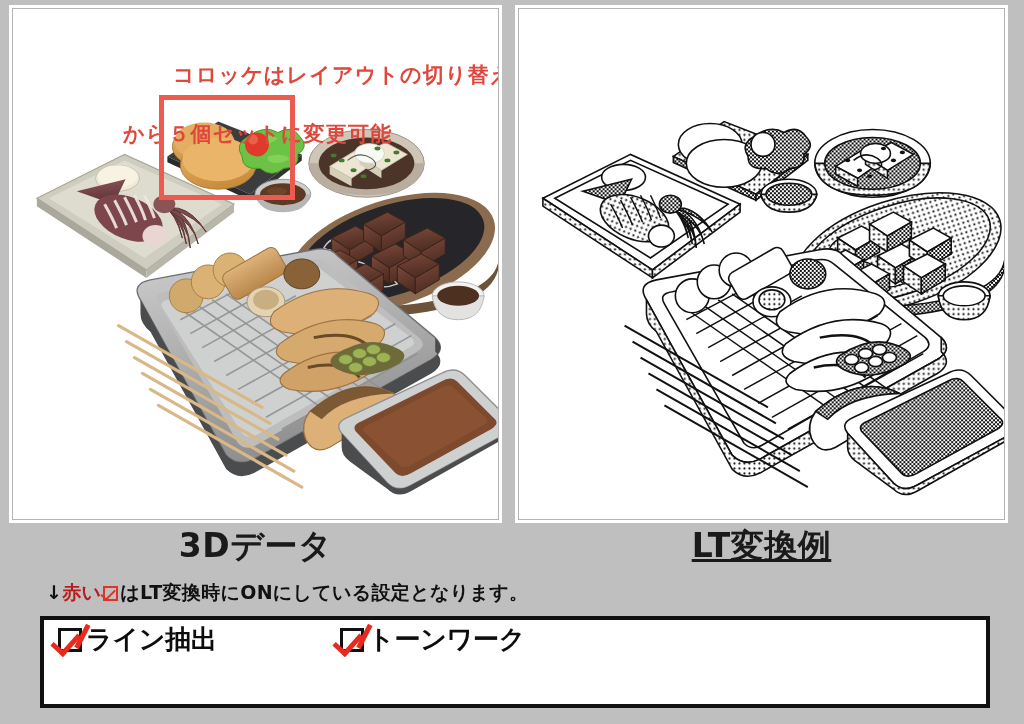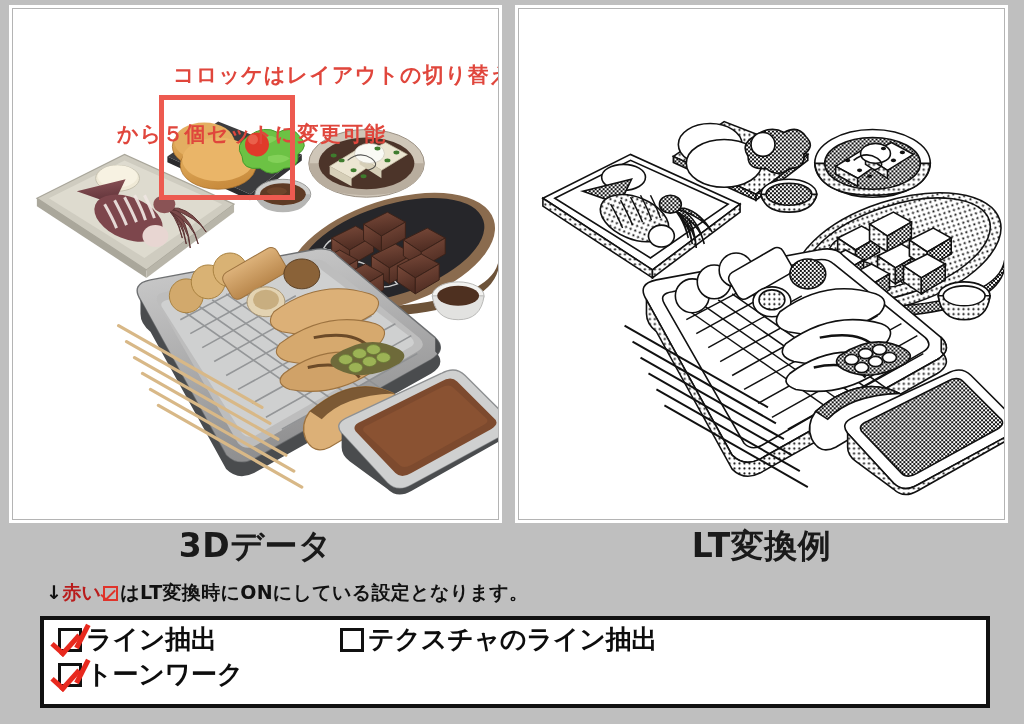--- a/index.html
+++ b/index.html
@@ -29,39 +29,39 @@
   .anno-text {
     position: absolute; left: 92px; top: 22px;
     color: #e0463c;
     font-size: 21px;
     font-weight: 700;
     line-height: 1.42;
     letter-spacing: 1.2px;
     white-space: pre;
     font-family: "DejaVu Sans", "Liberation Sans", sans-serif;
   }
-  .anno-text .l2 { display: block; margin-left: 12px; }
+  .anno-text .l2 { display: block; margin-left: 18px; }
 
   
   .hl-box {
     position: absolute; left: 146px; top: 86px; width: 136px; height: 105px;
     border: 5px solid #ed5a50;
     background: transparent;
   }
 
   
   .captions { position: absolute; left: 12px; top: 524px; width: 1000px; height: 48px; }
   .caption {
     position: absolute; top: 0; width: 487px; text-align: center;
     font-size: 33px; font-weight: 700; color: #1a1a1a;
     font-family: "DejaVu Sans", "Liberation Sans", sans-serif;
     letter-spacing: 0.5px;
   }
   .caption-left  { left: 0px; text-align: center; }
-  .caption-right { left: 506px; }
+  .caption-right { left: 506px; text-decoration: underline; }
 
   
   .note {
     position: absolute; left: 46px; top: 580px;
     font-size: 19px; font-weight: 700; color: #111;
     font-family: "DejaVu Sans", "Liberation Sans", sans-serif;
     letter-spacing: 0.3px;
     white-space: nowrap;
   }
   .note .red { color: #b91c1c; }
@@ -544,23 +544,19 @@
     <span>↓</span><span class="red">赤い</span><span class="redbox"></span><span>はLT変換時にONにしている設定となります。</span>
   </div>
 
   <div class="settings-box">
     <div class="settings-grid">
       <div class="opt">
         <span class="cb checked"></span>
         <span class="opt-label">ライン抽出</span>
       </div>
       <div class="opt">
-        <span class="cb"></span>
-        <span class="opt-label">テクスチャのライン抽出</span>
-      </div>
-      <div class="opt">
         <span class="cb checked"></span>
         <span class="opt-label">トーンワーク</span>
       </div>
     </div>
   </div>
 
 </div>
 
 </body></html>

